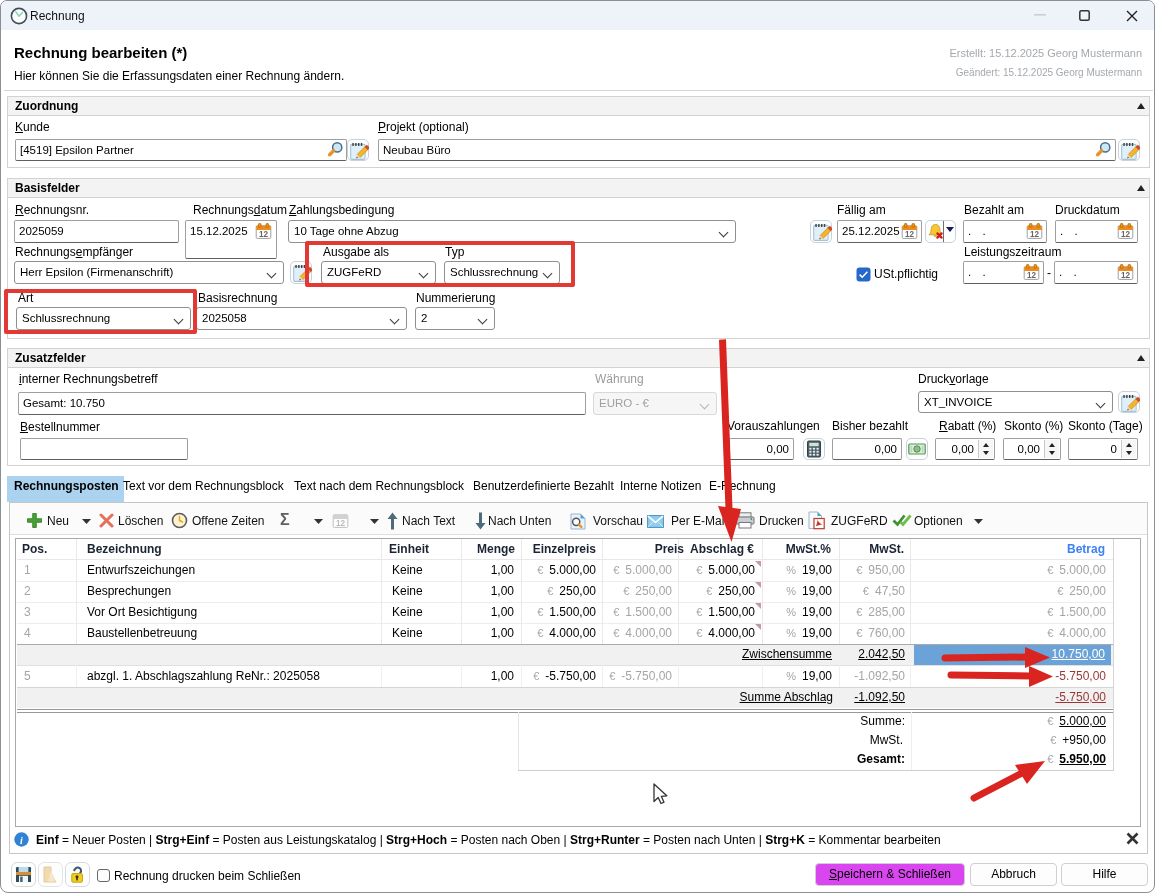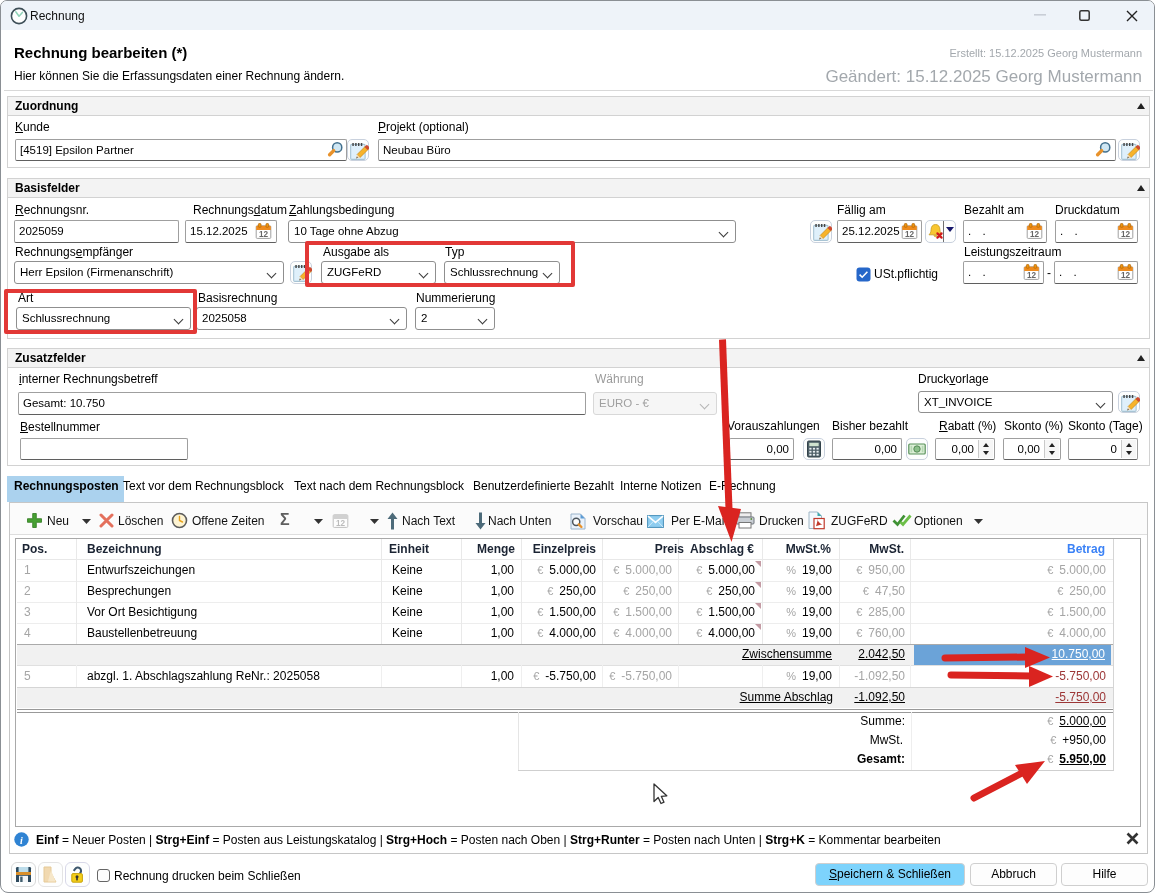--- a/index.html
+++ b/index.html
@@ -105,21 +105,21 @@
         <rect x="0.8" y="0.8" width="9.4" height="9.4" fill="none" stroke="#333" stroke-width="1.5" rx="1.5"></rect>
       </svg>
   <svg class="abs" style="left:1125px;top:9px" width="12" height="12">
         <path d="M1 1 L11 11 M11 1 L1 11" stroke="#222" stroke-width="1.4"></path>
       </svg>
 </div>
 
 <div class="abs" style="left:13px;top:43px;font-size:15px;font-weight:bold">Rechnung bearbeiten (*)</div>
 <div class="abs" style="left:13px;top:68px;font-size:12px">Hier können Sie die Erfassungsdaten einer Rechnung ändern.</div>
 <div class="abs" style="right:12px;top:46px;font-size:11px;color:#a3a8ad;text-align:right">Erstellt: 15.12.2025 Georg Mustermann</div>
-<div class="abs" style="right:12px;top:66px;font-size:17px;color:#a3a8ad;text-align:right">Geändert: 15.12.2025 Georg Mustermann</div>
+<div class="abs" style="right:12px;top:66px;font-size:10px;color:#a3a8ad;text-align:right">Geändert: 15.12.2025 Georg Mustermann</div>
 <div class="abs" style="left:3px;top:89px;width:1149px;height:1px;background:#d8d8d8"></div>
 
 <div class="secbar" style="top:95px">Zuordnung<span class="tri"></span></div>
 <div class="secbox" style="top:115px;height:52px"></div>
 <div id="sec-zuordnung">
   <div class="lbl" style="left:14px;top:120px"><u>K</u>unde</div>
   <div class="inp" style="left:14px;top:138px;width:332px;height:22px">[4519] Epsilon Partner</div>
   <svg class="abs" style="left:326px;top:140px" width="17" height="17" viewBox="0 0 17 17">
         <use href="#ic-mag"></use>
       </svg>
@@ -141,21 +141,21 @@
 <div id="sec-basis">
 
   <div class="lbl" style="left:14px;top:203px"><u>R</u>echnungsnr.</div>
   <div class="lbl" style="left:192px;top:203px">Rechnungs<u>d</u>atum</div>
   <div class="lbl" style="left:288px;top:203px"><u>Z</u>ahlungsbedingung</div>
   <div class="lbl" style="left:836px;top:203px">Fällig am</div>
   <div class="lbl" style="left:963px;top:203px">Bezahlt am</div>
   <div class="lbl" style="left:1054px;top:203px">Druckdatum</div>
 
   <div class="inp" style="left:13px;top:219px;width:165px;height:23px">2025059</div>
-  <div class="inp" style="left:184px;top:219px;width:92px;height:23px">15.12.2025</div>
+  <div class="inp" style="left:184px;top:219px;width:92px;height:39px">15.12.2025</div>
   <svg class="abs" style="left:254px;top:222px" width="17" height="16" viewBox="0 0 17 16">
         <use href="#ic-cal"></use>
       </svg>
   <div class="sel" style="left:287px;top:219px;width:448px;height:23px">10 Tage ohne Abzug<span class="chev"></span></div>
   <div class="icbtn" style="left:809px;top:219px;width:22px;height:23px"><svg width="20" height="20" viewBox="0 0 18 18" style="margin:1px">
           <use href="#ic-edit"></use>
         </svg></div>
   <div class="inp" style="left:836px;top:219px;width:85px;height:23px">25.12.2025</div>
   <svg class="abs" style="left:900px;top:222px" width="17" height="16" viewBox="0 0 17 16">
         <use href="#ic-cal"></use>
@@ -469,21 +469,21 @@
   <div class="icbtn" style="left:64px;top:861px;width:25px;height:25px;border-color:#d8d8e8;border-radius:6px">
     <svg width="17" height="17" viewBox="0 0 17 17" style="margin:3px">
           <path d="M5.5 7.5 L5.5 5 A3.2 3.2 0 0 1 12 5 L12 6" fill="none" stroke="#3e586e" stroke-width="2.1" transform="rotate(38 9 5)"></path>
           <rect x="2.8" y="7.6" width="10.6" height="8.6" rx="1.2" fill="#f3ce1a" stroke="#c7a30e"></rect>
           <circle cx="8" cy="10.8" r="1.5" fill="#333"></circle>
           <rect x="7.2" y="11.2" width="1.6" height="3.2" fill="#333"></rect>
         </svg>
   </div>
   <div class="abs" style="left:96px;top:868px;width:13px;height:13px;border:1.4px solid #666;border-radius:3px;background:#fcfcfc"></div>
   <div class="abs" style="left:113px;top:868px;font-size:12px">Rechnung drucken beim Schließen</div>
-  <div class="abs" style="left:814px;top:862px;width:150px;height:23px;border:1px solid #cfcfcf;border-radius:4px;background:#7dd3fc;text-align:center;line-height:21px;font-size:12px"><u>S</u>peichern &amp; Schließen</div>
+  <div class="abs" style="left:814px;top:862px;width:150px;height:23px;border:1px solid #cfcfcf;border-radius:4px;background:#d946ef;text-align:center;line-height:21px;font-size:12px"><u>S</u>peichern &amp; Schließen</div>
   <div class="abs" style="left:969px;top:862px;width:87px;height:23px;border:1px solid #cfcfcf;border-radius:4px;background:#fdfdfd;text-align:center;line-height:21px;font-size:12px">Abbruch</div>
   <div class="abs" style="left:1060px;top:862px;width:87px;height:23px;border:1px solid #cfcfcf;border-radius:4px;background:#fdfdfd;text-align:center;line-height:21px;font-size:12px">Hilfe</div>
 </div>
 
 <div class="redbox" style="left:304px;top:240px;width:270px;height:46px"></div>
 <div class="redbox" style="left:3px;top:288px;width:193px;height:45px"></div>
 <svg id="overlay" viewBox="0 0 1155 893">
 
   <path d="M721.5 338.5 L728 508" stroke="#da2420" stroke-width="7" stroke-linecap="butt" fill="none"></path>
   <path d="M717 505 L740 508 L730.5 541 Z" fill="#da2420"></path>

